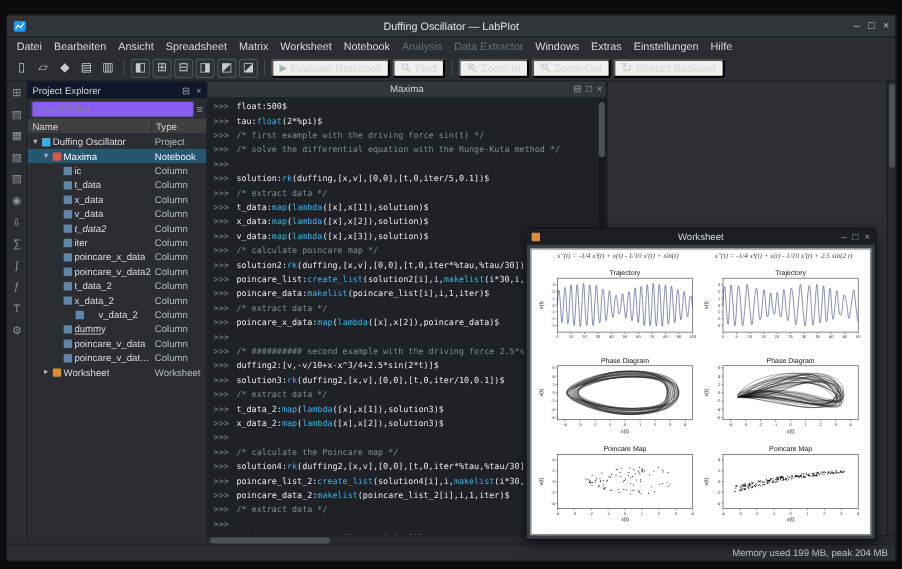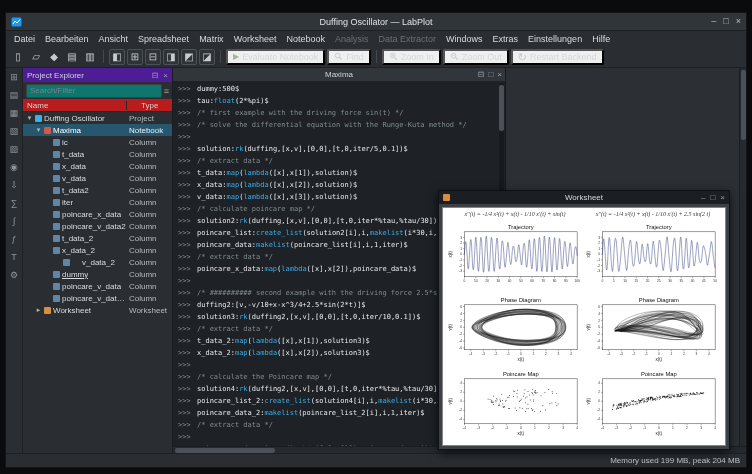--- a/index.html
+++ b/index.html
@@ -21,29 +21,29 @@
   .tbtn.boxed{border:1px solid #4a5157;background:#2e3338}
   .tbtn.labeled{padding:0 5px;gap:3px;font-size:9px;color:#d5d9dc}
   .tsep{width:1px;height:13px;background:#42484e;margin:0 3px}
   .picon{font-size:8px;color:#9fb7a0}
   .ricon{font-size:11px;color:#c6cbd0}
   
   .main{flex:1;display:flex;min-height:0}
   .dockstrip{width:17px;flex:none;background:#2a2e32;border-right:1px solid #1e2124;display:flex;flex-direction:column;align-items:center;padding-top:5px;gap:9px;color:#8d949a;font-size:9px;line-height:9px}
   
   .explorer{width:150px;flex:none;display:flex;flex-direction:column;background:#2a2e32;border-right:1px solid #1a1d20}
-  .dockhead{height:14px;flex:none;display:flex;align-items:center;padding:0 4px;font-size:8px;color:#cfd4d8;background:#4c1d95}
+  .dockhead{height:14px;flex:none;display:flex;align-items:center;padding:0 4px;font-size:8px;color:#cfd4d8;background:#0f172a}
   .dh-btns{margin-left:auto;display:flex;gap:5px;color:#9aa0a6;font-size:8px}
   .searchrow{height:17px;flex:none;display:flex;align-items:center;gap:2px;padding:2px 3px}
-  .searchrow input{flex:1;min-width:0;height:14px;background:#0f766e;border:1px solid #3a4046;border-radius:2px;color:#e6e8ea;font-size:8px;padding:0 3px;font-family:"Liberation Sans",sans-serif}
+  .searchrow input{flex:1;min-width:0;height:14px;background:#8b5cf6;border:1px solid #3a4046;border-radius:2px;color:#e6e8ea;font-size:8px;padding:0 3px;font-family:"Liberation Sans",sans-serif}
   .searchrow input::placeholder{color:#7c838a}
   .filter{color:#9aa0a6;font-size:9px}
-  .colshead{height:13px;flex:none;display:flex;align-items:center;font-size:8px;color:#cfd4d8;background:#b91c1c;border-bottom:1px solid #26292d}
+  .colshead{height:13px;flex:none;display:flex;align-items:center;font-size:8px;color:#cfd4d8;background:#404040;border-bottom:1px solid #26292d}
   .col-name{flex:1;padding-left:4px}
-  .col-type{width:46px;flex:none;border-left:1px solid #26292d;padding-left:14px}
+  .col-type{width:46px;flex:none;border-left:1px solid #26292d;padding-left:3px}
   .tree{flex:1;overflow:hidden;font-size:8px;color:#d9dcdf}
   .trow{display:flex;align-items:center;height:12px}
   .trow.sel{background:#27566f;color:#fff}
   .tname{flex:1;display:flex;align-items:center;gap:2px;overflow:hidden;white-space:nowrap;min-width:0}
   .arrow{width:7px;flex:none;color:#aeb4ba;font-size:7px;text-align:center}
   .ticon{width:7px;height:7px;flex:none;border-radius:1px}
   .project-icon{background:#3daee9}
   .notebook-icon{background:#cf5b49}
   .column-icon{background:#5f86a8}
   .worksheet-icon{background:#d98e3c}
@@ -244,21 +244,21 @@
           </div>
           <div class="trow">
             <span class="tname" style="padding-left: 21px;">
               <span class="arrow"></span>
               <span class="ticon column-icon"></span>
               <span class="tlabel">v_data</span>
             </span>
             <span class="ttype">Column</span>
           </div>
           <div class="trow">
-            <span class="tname" style="padding-left: 21px;">
+            <span class="tname" style="padding-left: 21px; font-style: italic;">
               <span class="arrow"></span>
               <span class="ticon column-icon"></span>
               <span class="tlabel">t_data2</span>
             </span>
             <span class="ttype">Column</span>
           </div>
           <div class="trow">
             <span class="tname" style="padding-left: 21px;">
               <span class="arrow"></span>
               <span class="ticon column-icon"></span>
@@ -347,21 +347,21 @@
         <div class="nb-head">
           <span>Maxima</span>
           <span class="nb-btns">
             <span>⊟</span>
             <span>□</span>
             <span>×</span>
           </span>
         </div>
         <div class="nb-body">
           <div id="nb-lines">
-              <div class="codeline"><span class="prompt">&gt;&gt;&gt;</span><span class="code">dummy:500$</span></div>
+              <div class="codeline"><span class="prompt">&gt;&gt;&gt;</span><span class="code">float:500$</span></div>
               <div class="codeline"><span class="prompt">&gt;&gt;&gt;</span><span class="code">tau:<span class="fn">float</span>(2*%pi)$</span></div>
               <div class="codeline"><span class="prompt">&gt;&gt;&gt;</span><span class="code"><span class="cm">/* first example with the driving force sin(t) */</span></span></div>
               <div class="codeline"><span class="prompt">&gt;&gt;&gt;</span><span class="code"><span class="cm">/* solve the differential equation with the Runge-Kuta method */</span></span></div>
               <div class="codeline"><span class="prompt">&gt;&gt;&gt;</span></div>
               <div class="codeline"><span class="prompt">&gt;&gt;&gt;</span><span class="code">solution:<span class="fn">rk</span>(duffing,[x,v],[0,0],[t,0,iter/5,0.1])$</span></div>
               <div class="codeline"><span class="prompt">&gt;&gt;&gt;</span><span class="code"><span class="cm">/* extract data */</span></span></div>
               <div class="codeline"><span class="prompt">&gt;&gt;&gt;</span><span class="code">t_data:<span class="fn">map</span>(<span class="fn">lambda</span>([x],x[1]),solution)$</span></div>
               <div class="codeline"><span class="prompt">&gt;&gt;&gt;</span><span class="code">x_data:<span class="fn">map</span>(<span class="fn">lambda</span>([x],x[2]),solution)$</span></div>
               <div class="codeline"><span class="prompt">&gt;&gt;&gt;</span><span class="code">v_data:<span class="fn">map</span>(<span class="fn">lambda</span>([x],x[3]),solution)$</span></div>
               <div class="codeline"><span class="prompt">&gt;&gt;&gt;</span><span class="code"><span class="cm">/* calculate poincare map */</span></span></div>

